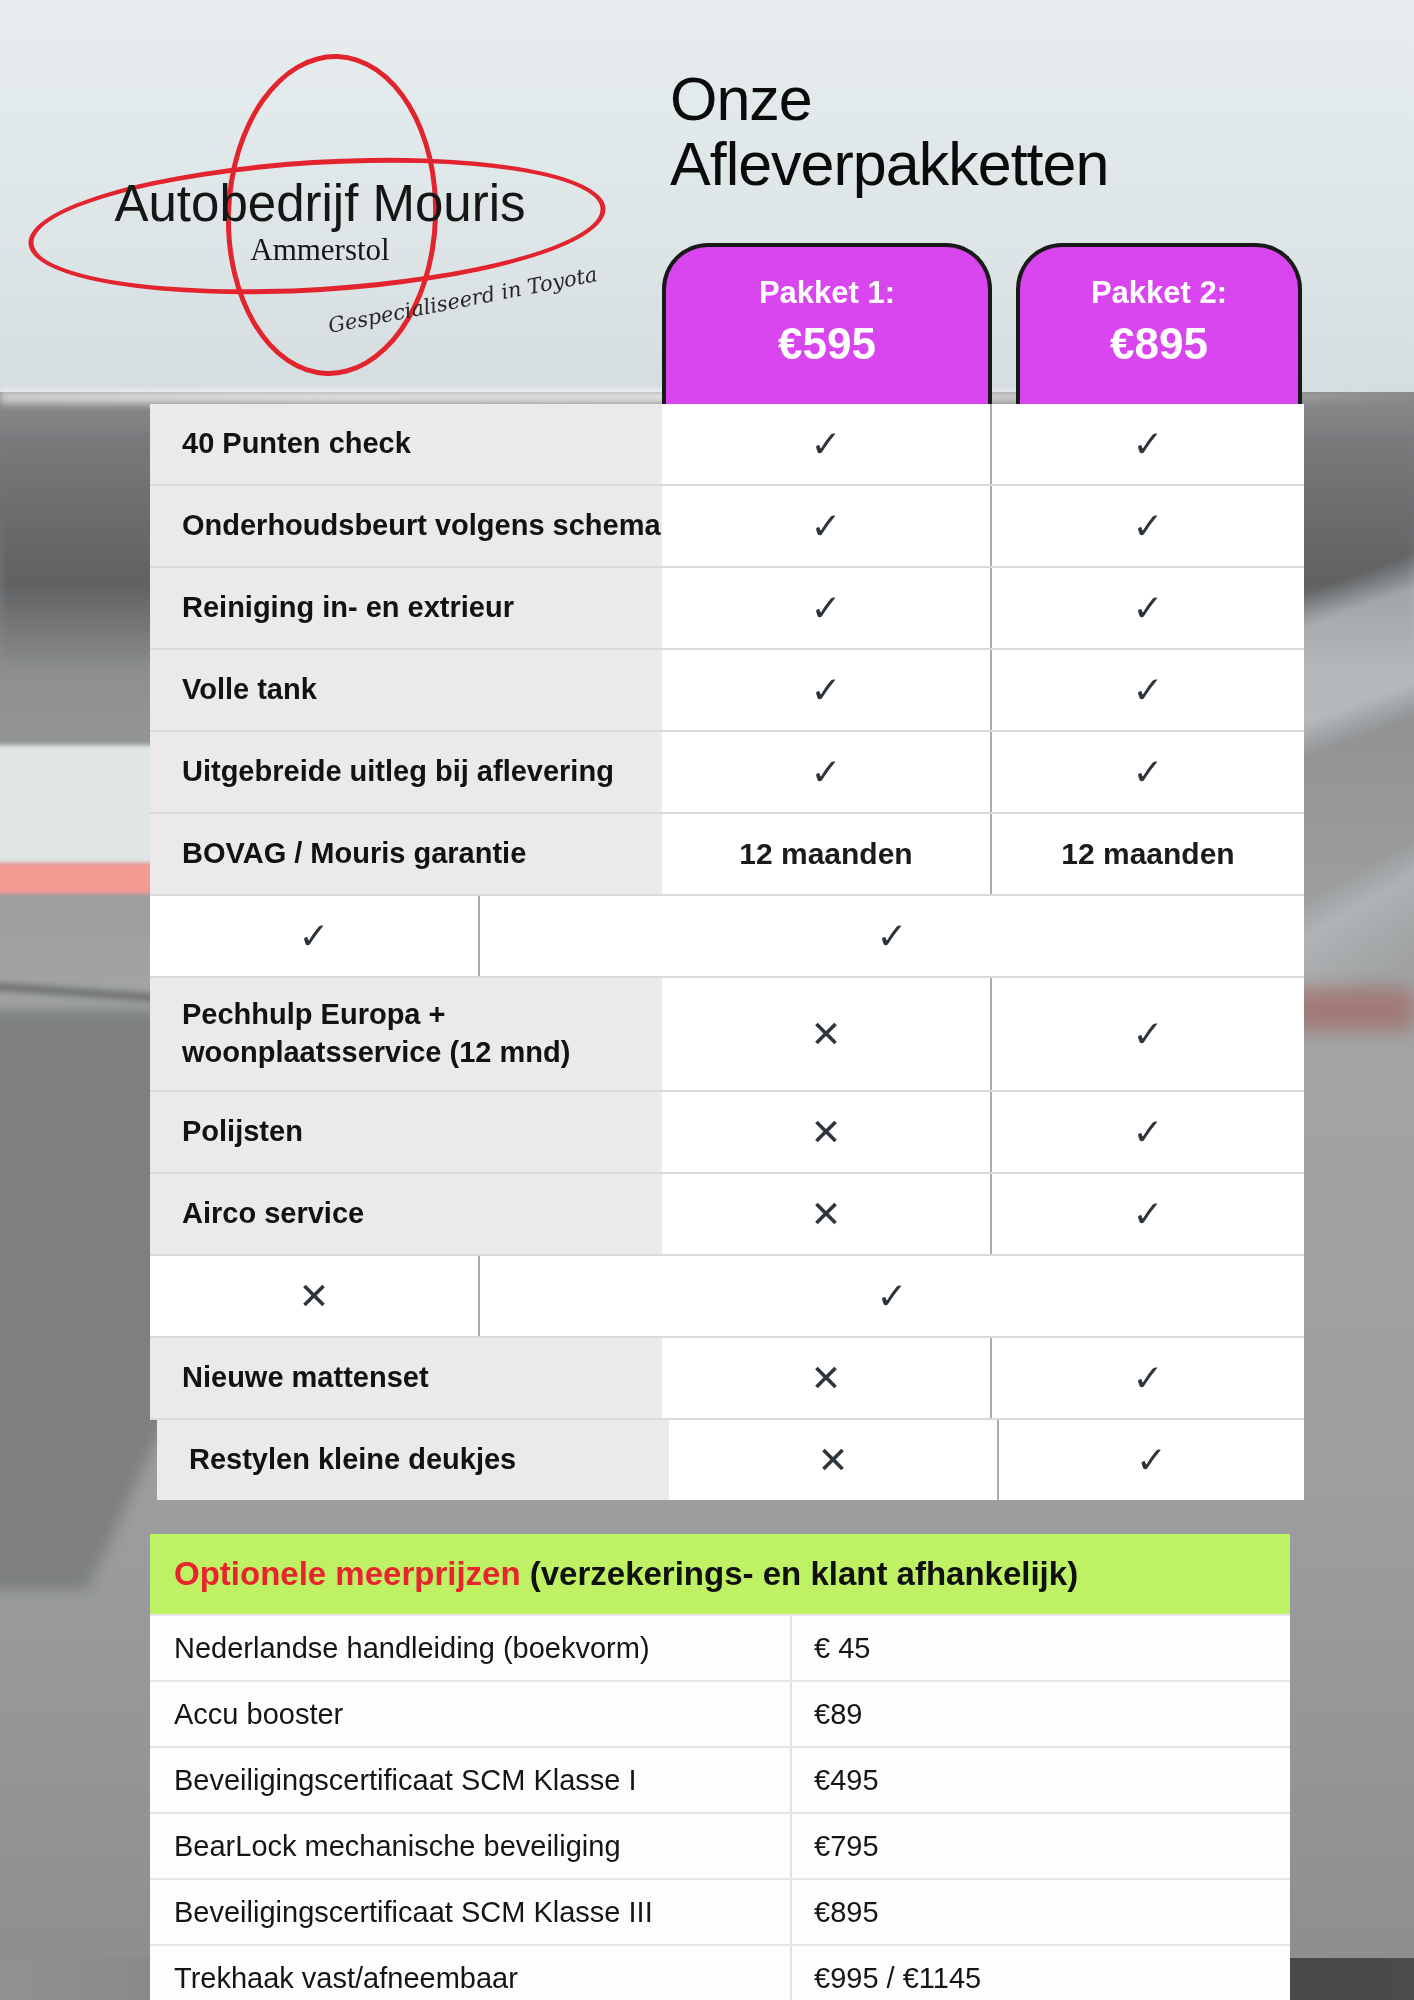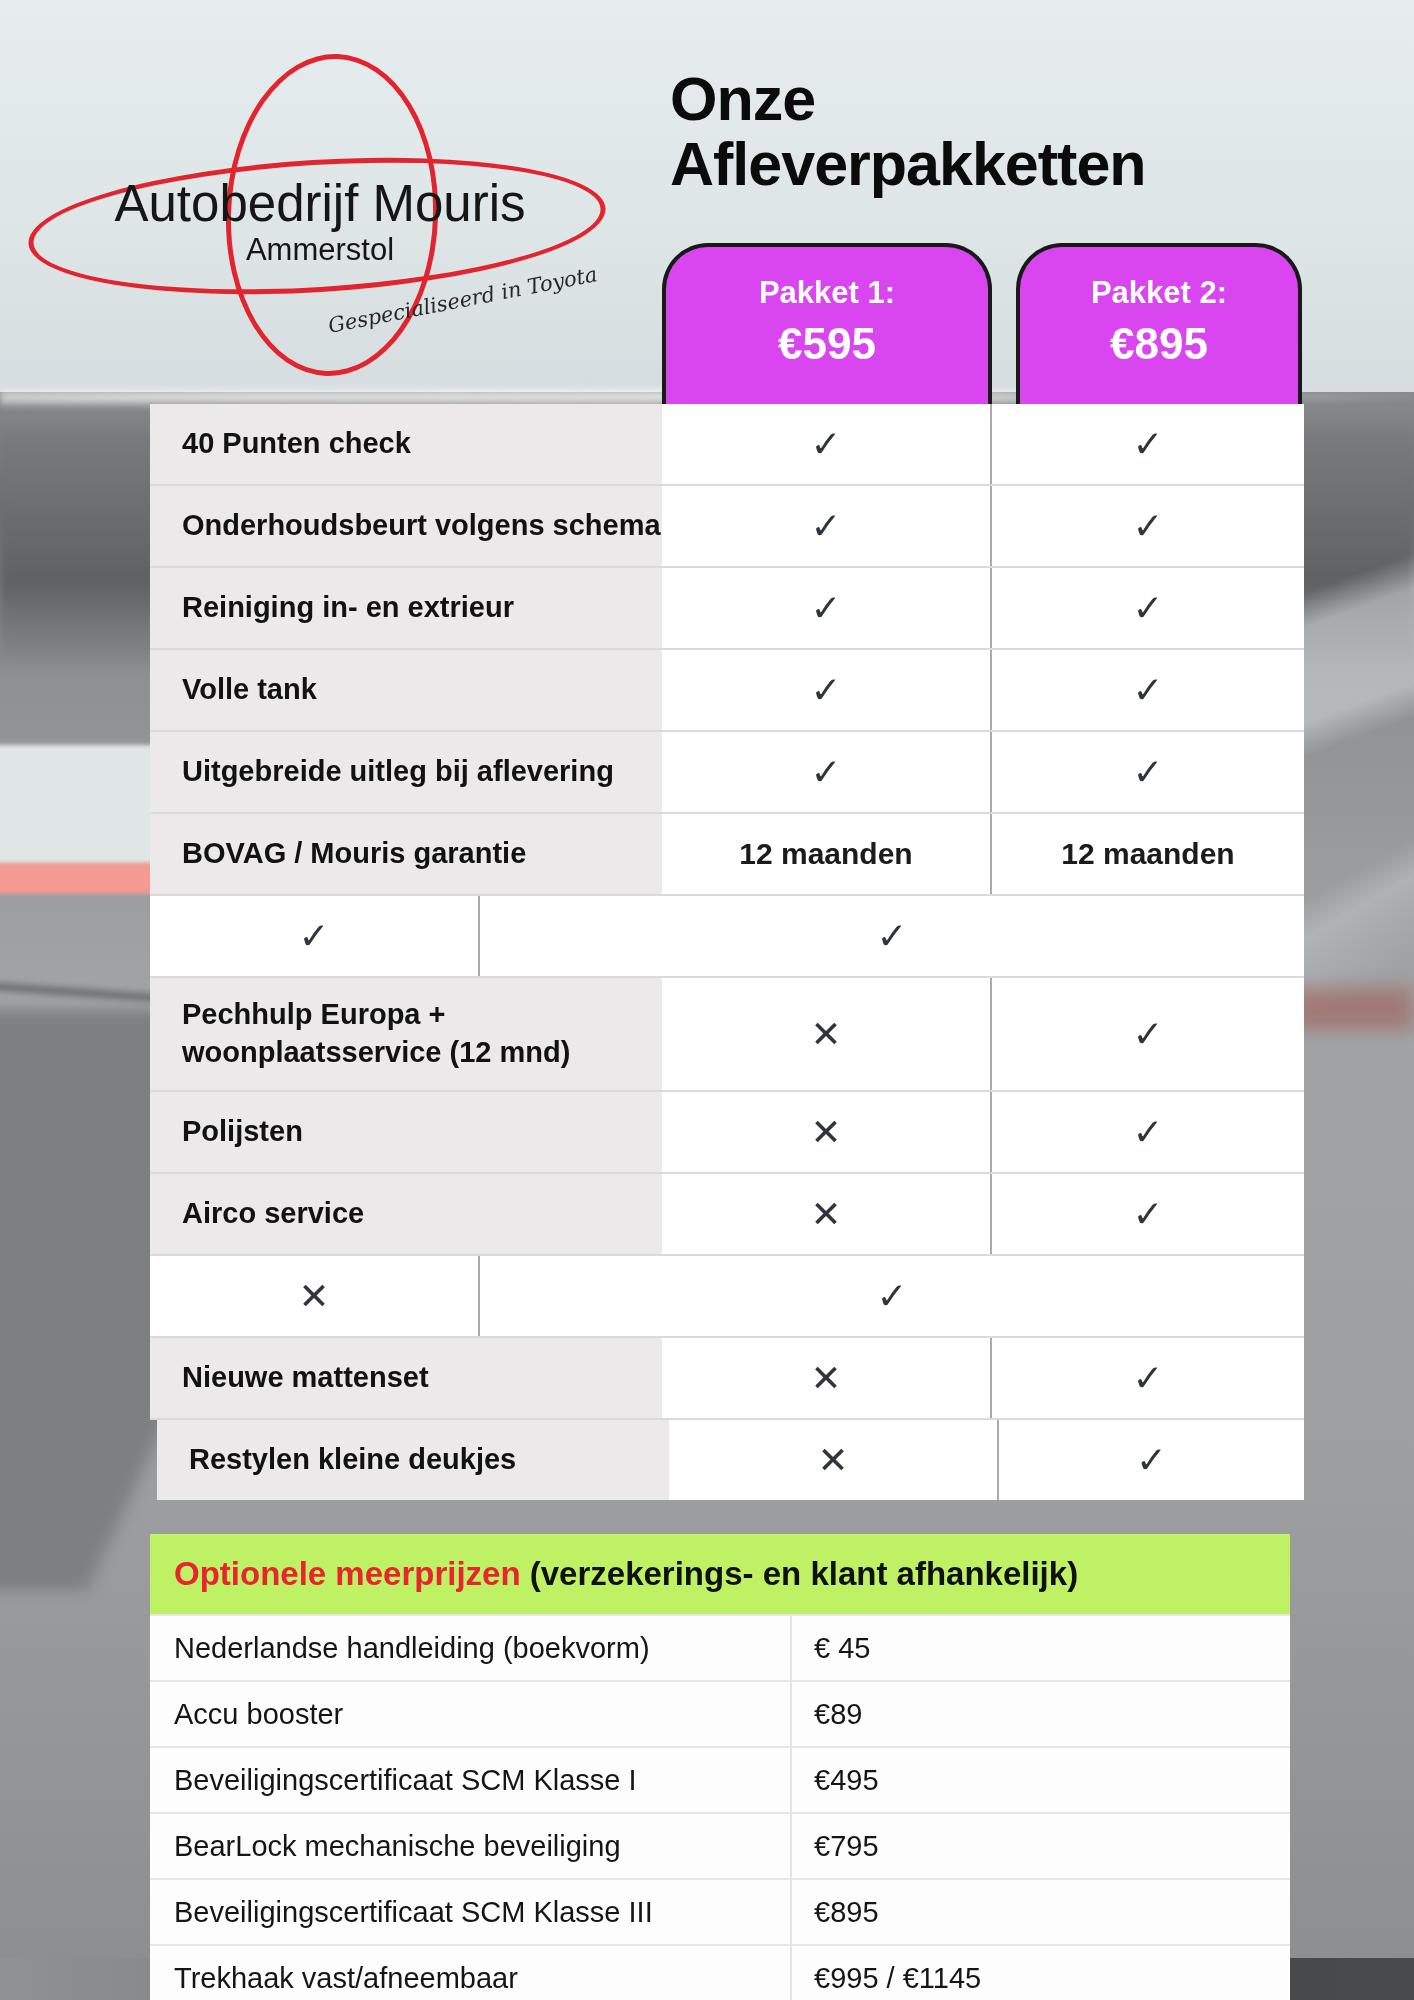--- a/index.html
+++ b/index.html
@@ -34,26 +34,26 @@
   .fg{position:absolute;inset:0;z-index:1;}
 
   
   .logo{position:absolute;left:28px;top:48px;width:600px;height:335px;}
   .logo-ellipse-h{position:absolute;left:0;top:112px;width:578px;height:132px;
     border:5px solid #e2242f;border-radius:50%;transform:rotate(-3.5deg);box-sizing:border-box;}
   .logo-ellipse-v{position:absolute;left:198px;top:6px;width:212px;height:322px;
     border:5px solid #e2242f;border-radius:50%;transform:rotate(2deg);box-sizing:border-box;}
   .logo-name{position:absolute;left:4px;top:126px;width:576px;text-align:center;
     font-size:51px;color:#161616;letter-spacing:0;}
-  .logo-city{position:absolute;left:0;top:184px;width:584px;text-align:center;font-size:31px;color:#161616;}
+  .logo-city{position:absolute;left:0;top:184px;width:584px;text-align:center;font-size:31px;color:#161616;font-family:Liberation Serif, serif;}
   .logo-tagline{position:absolute;left:298px;top:240px;font-family:"DejaVu Serif",serif;
     font-style:italic;font-size:21px;color:#262626;transform:rotate(-11deg);white-space:nowrap;}
 
   
-  .title{position:absolute;left:670px;top:26px;font-size:61px;font-weight:700;color:#0b0b0b;
+  .title{position:absolute;left:670px;top:26px;font-size:61px;font-weight:400;color:#0b0b0b;
     line-height:1.07;letter-spacing:-1px;white-space:pre-line;}
 
   
   .tab{position:absolute;top:243px;height:161px;background:#d946ef;
     border:4px solid #191919;border-bottom:none;border-radius:46px 46px 0 0;
     color:#fff;text-align:center;box-sizing:border-box;}
   .tab.t1{left:662px;width:330px;}
   .tab.t2{left:1016px;width:286px;}
   .tab-label{margin-top:28px;font-size:31px;font-weight:700;}
   .tab-price{margin-top:8px;font-size:44px;font-weight:700;}

